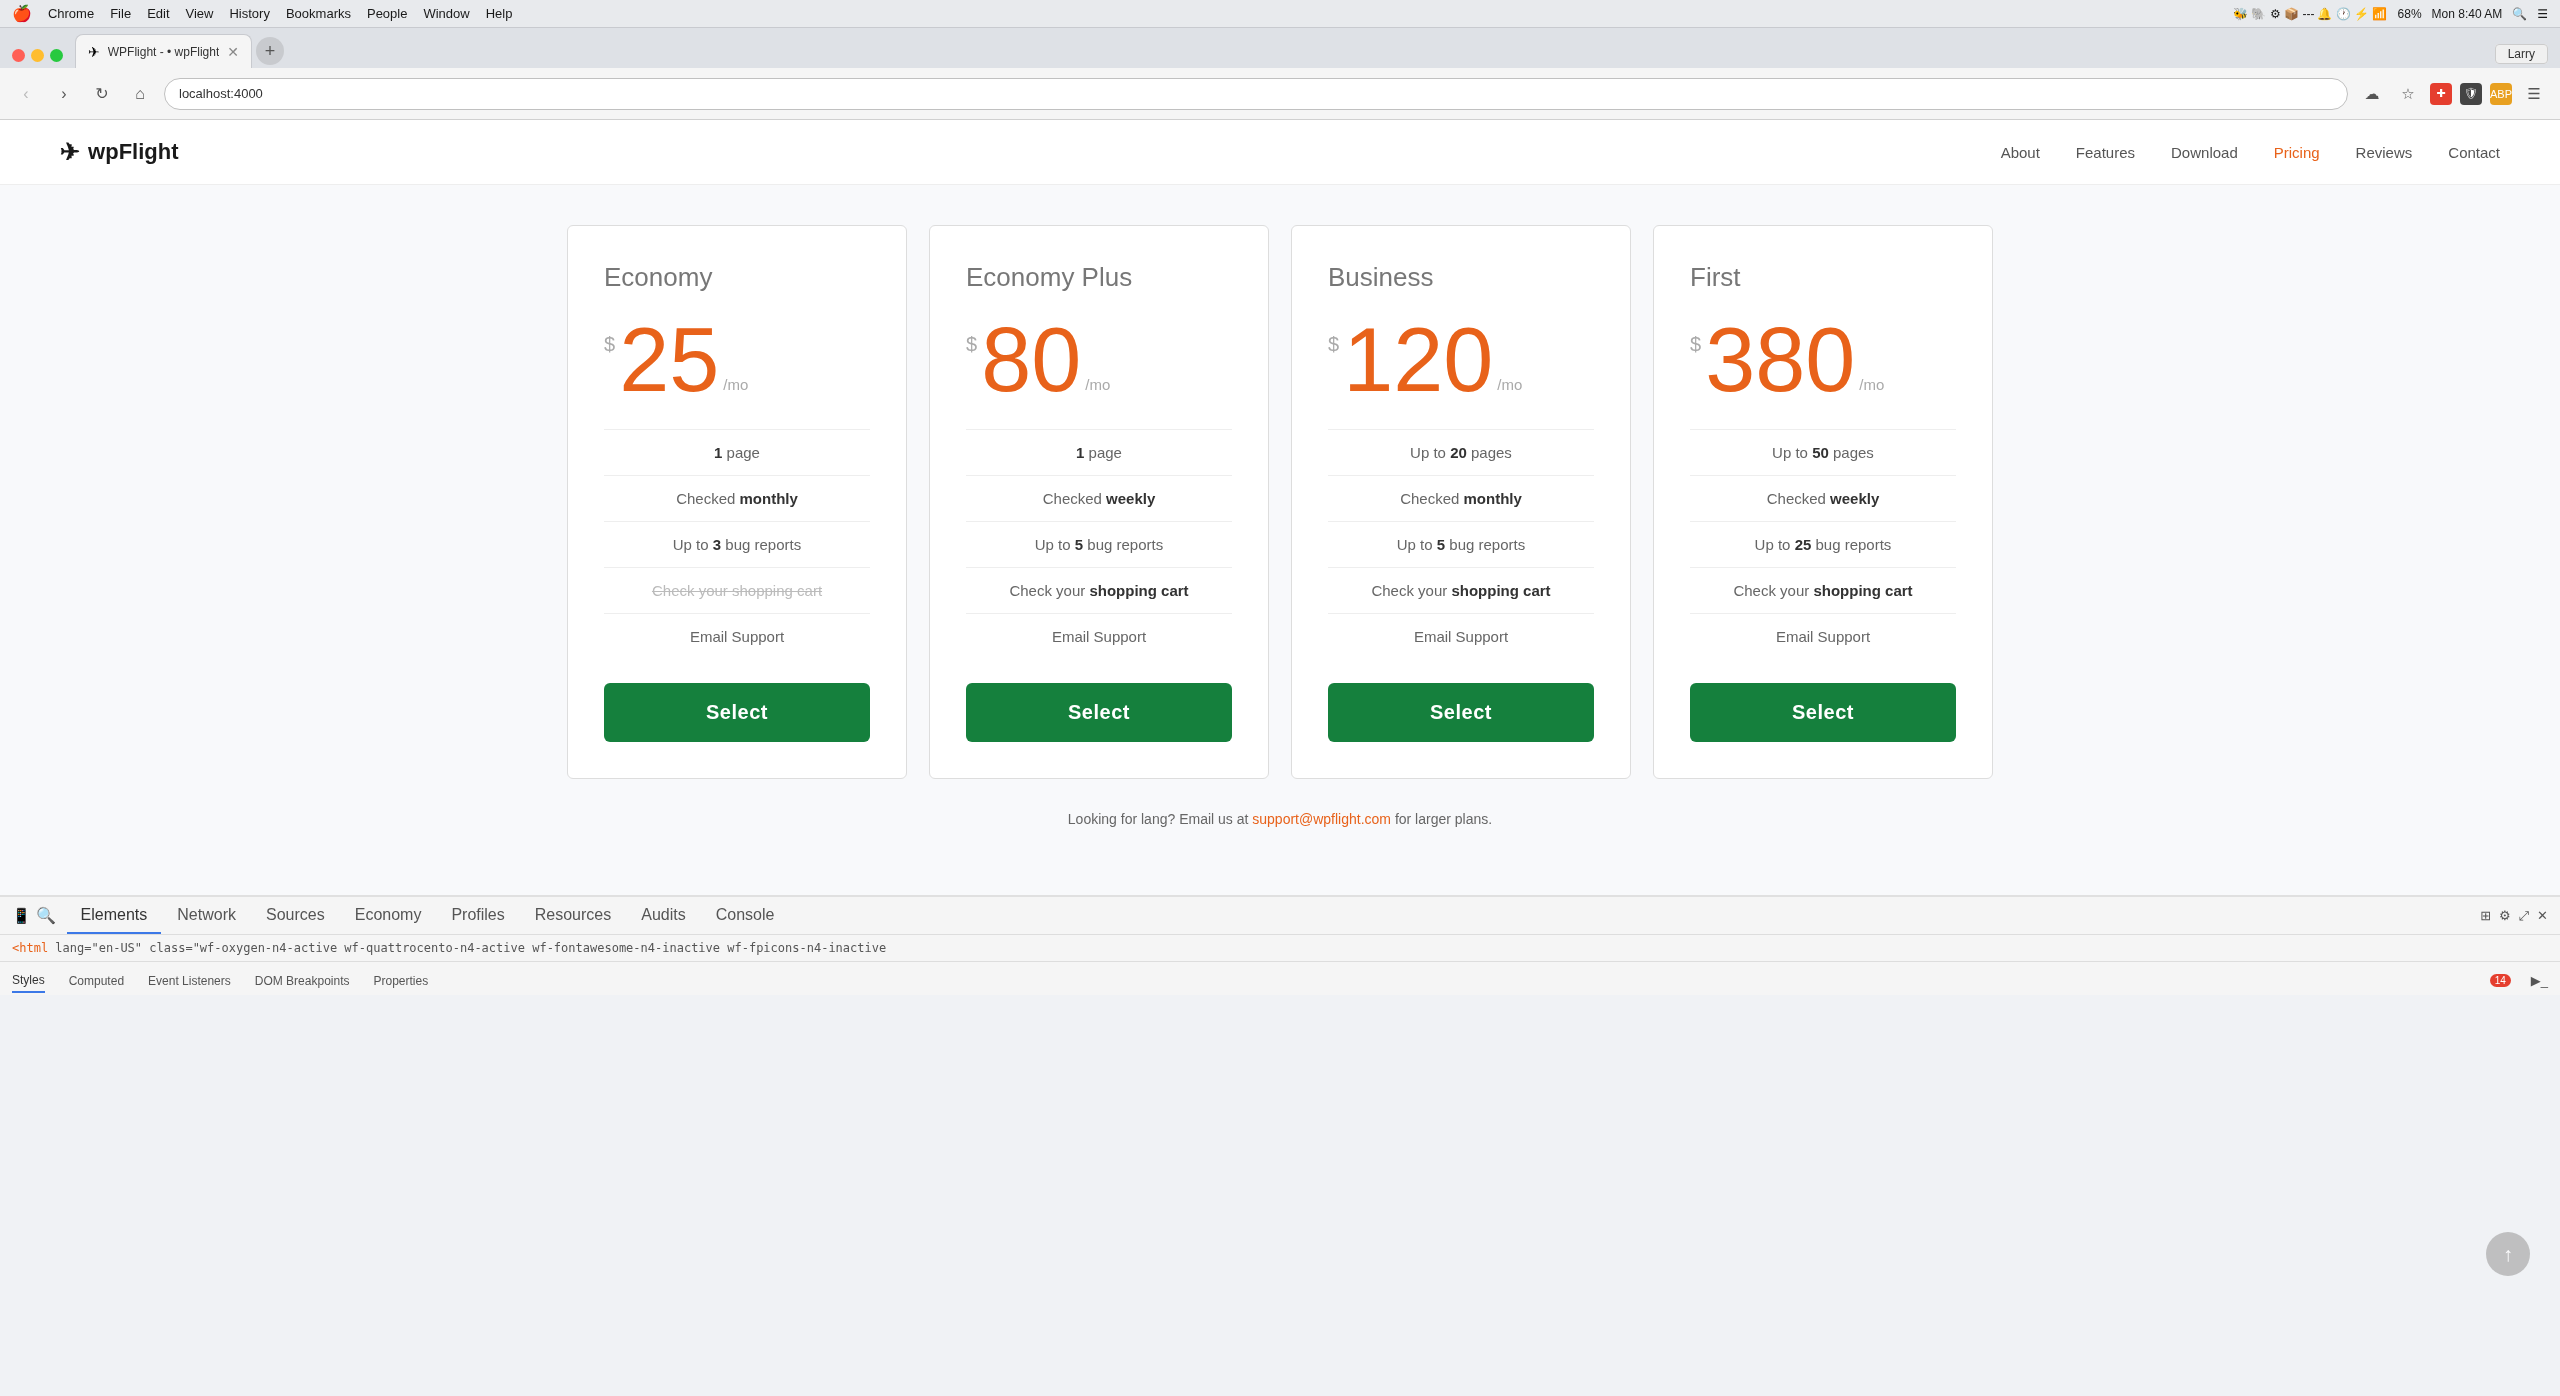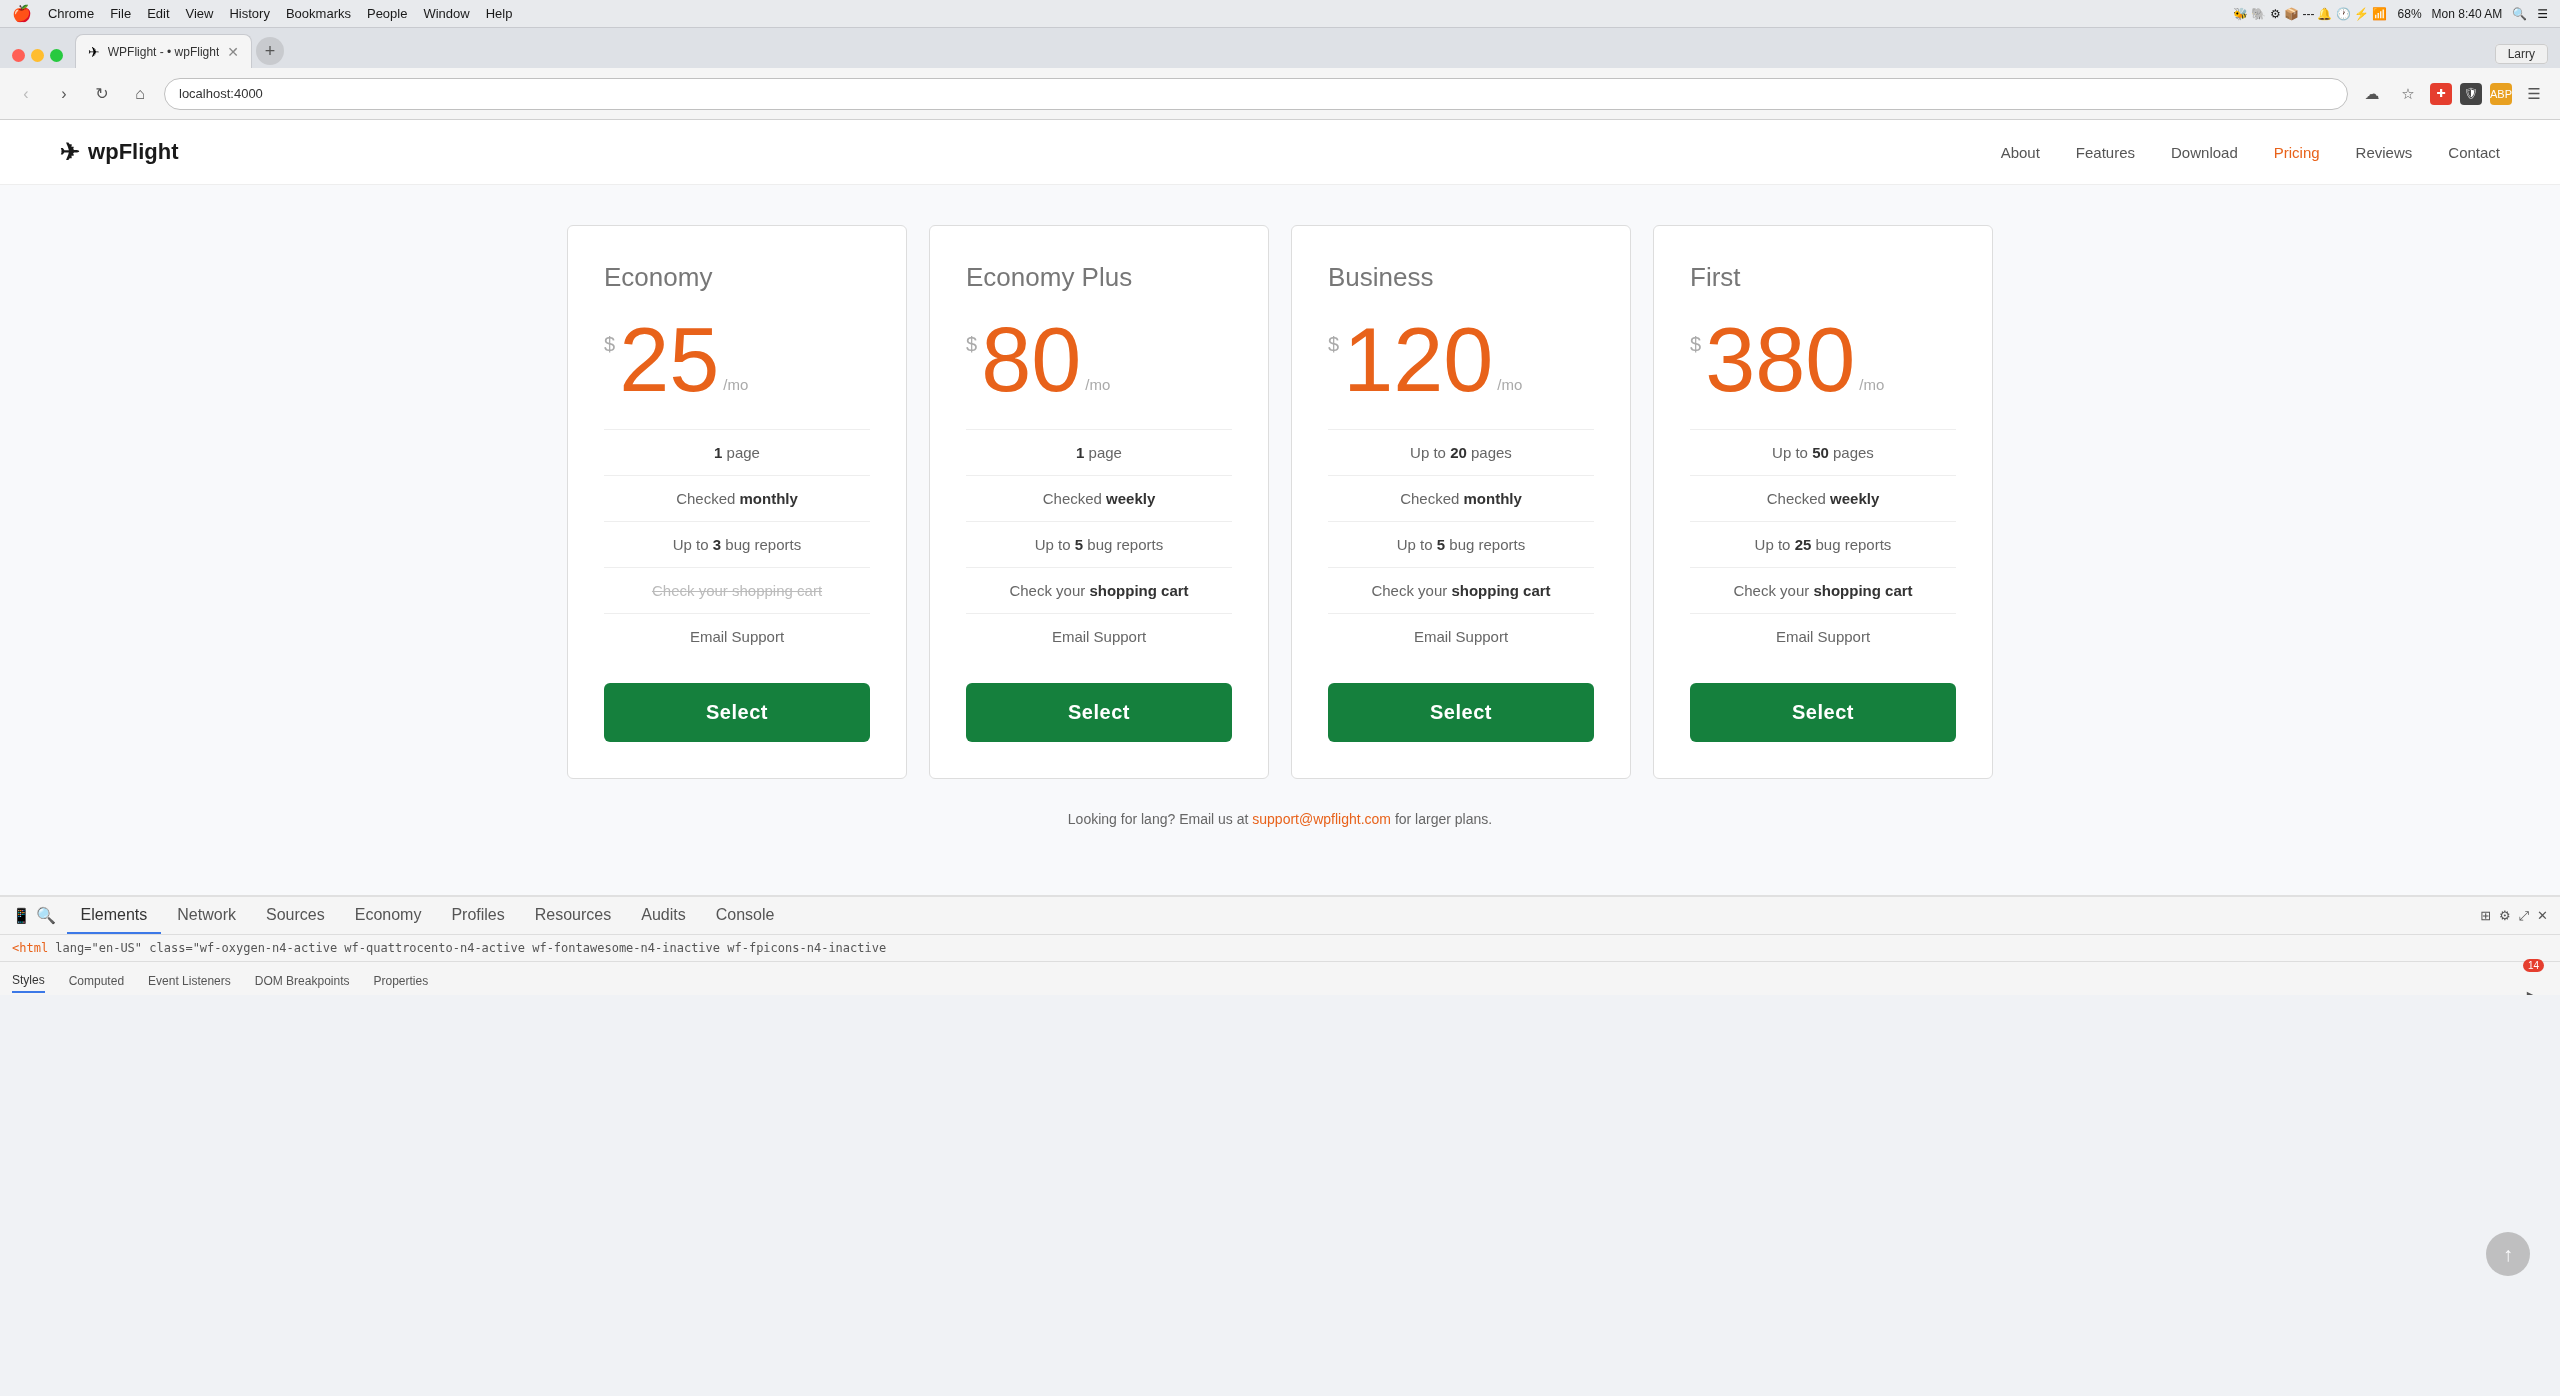--- a/index.html
+++ b/index.html
@@ -506,18 +506,18 @@
   <div class="devtools-html">
     <span class="tag">&lt;html</span>
     <span> lang="en-US" class="wf-oxygen-n4-active wf-quattrocento-n4-active wf-fontawesome-n4-inactive wf-fpicons-n4-inactive</span>
   </div>
   <div class="devtools-panels">
     <div class="devtools-panel-tab active">Styles</div>
     <div class="devtools-panel-tab">Computed</div>
     <div class="devtools-panel-tab">Event Listeners</div>
     <div class="devtools-panel-tab">DOM Breakpoints</div>
     <div class="devtools-panel-tab">Properties</div>
-    <div style="margin-left:auto;display:flex;align-items:center;gap:16px;flex-direction:column;">
+    <div style="margin-left:auto;display:flex;align-items:center;gap:16px;">
       <span class="error-badge">14</span>
       <span style="font-size:13px;color:#555;cursor:pointer;">▶_</span>
     </div>
   </div>
 </div>
 
 </body></html>

